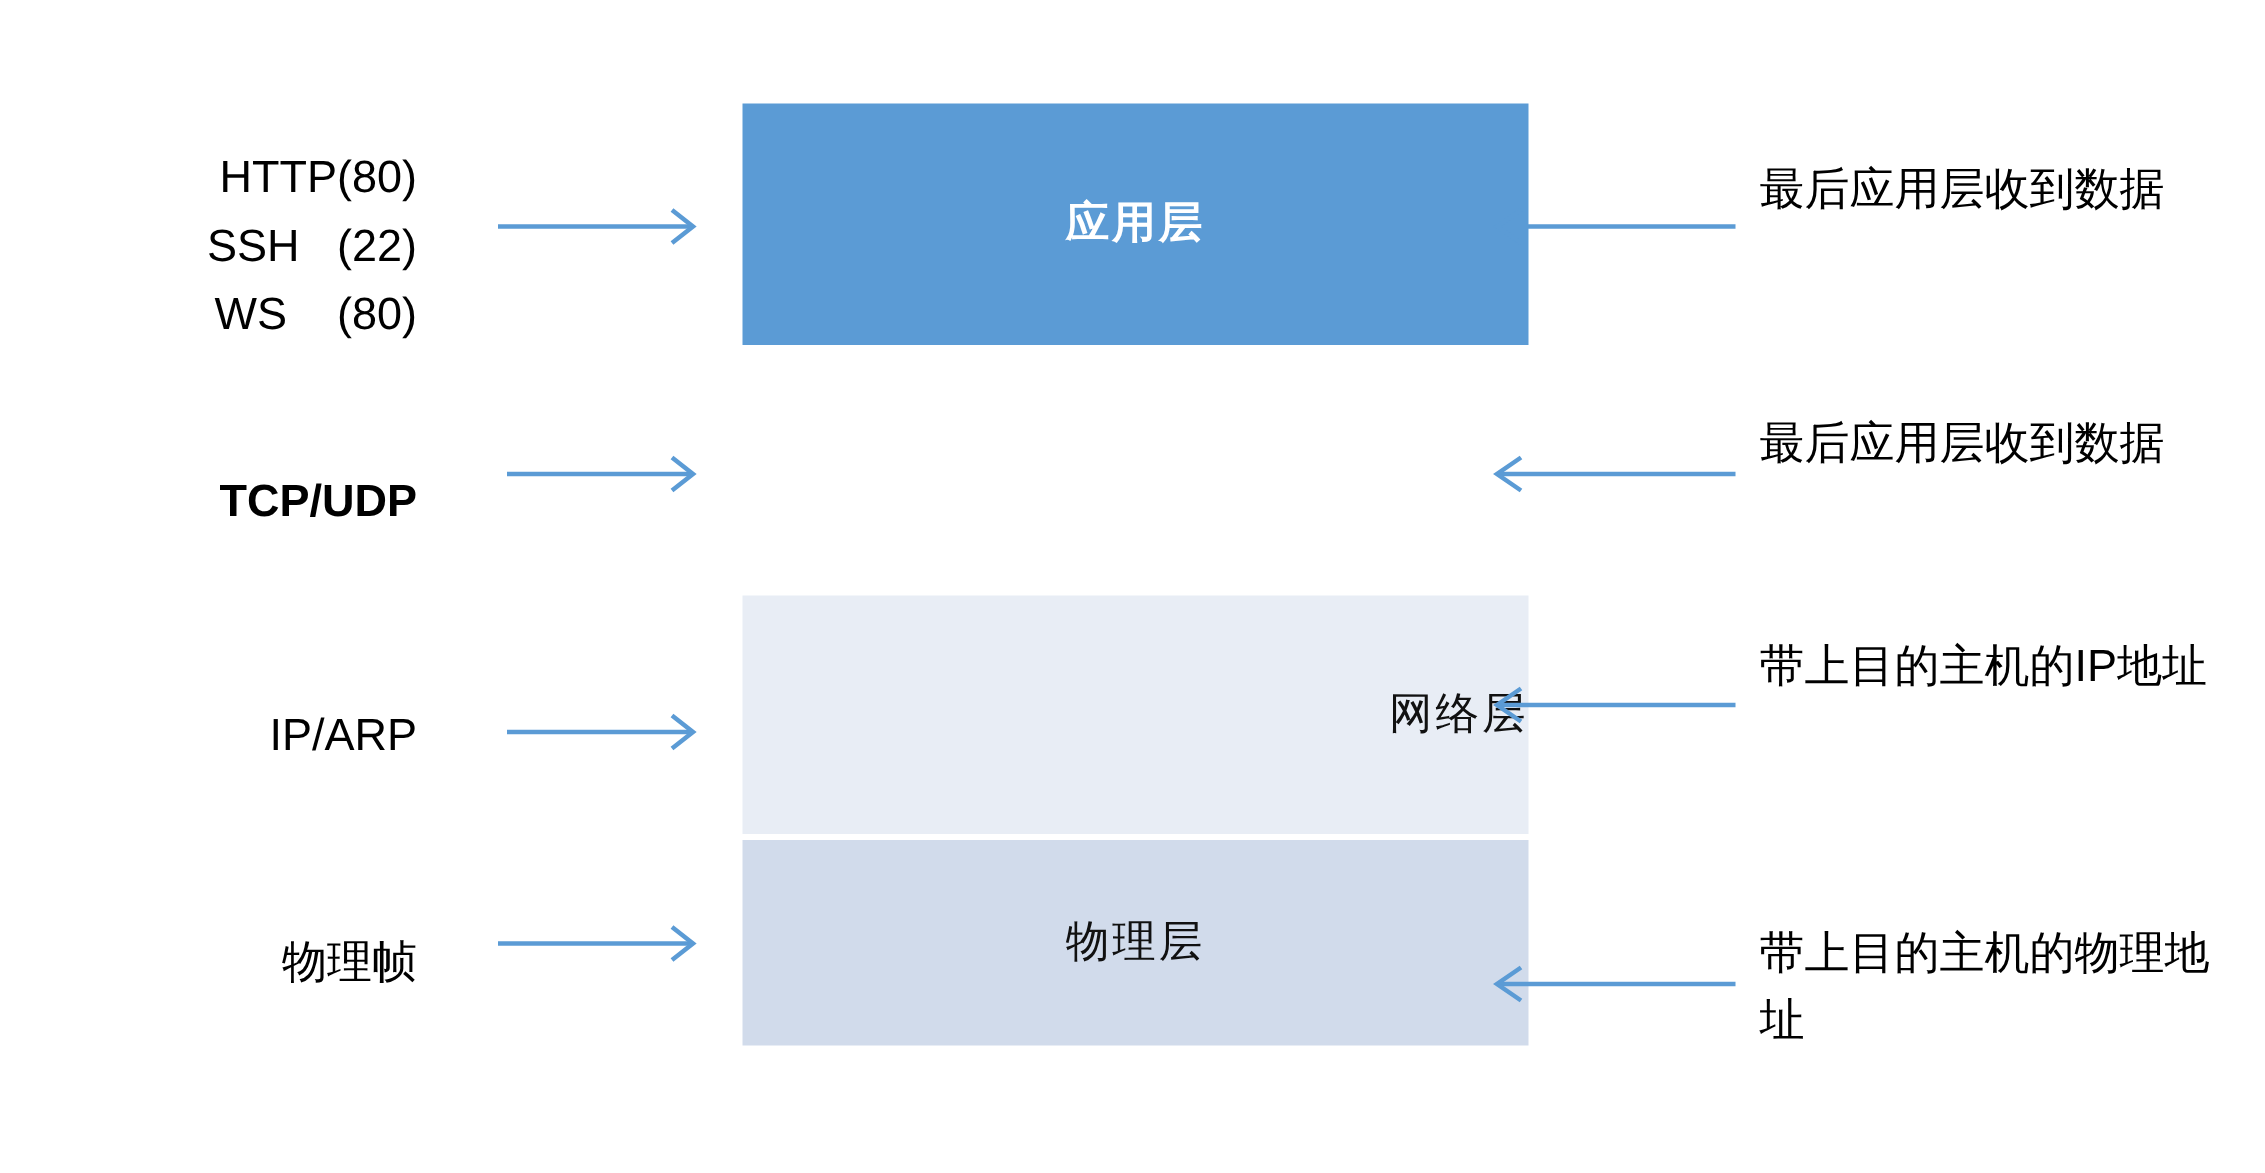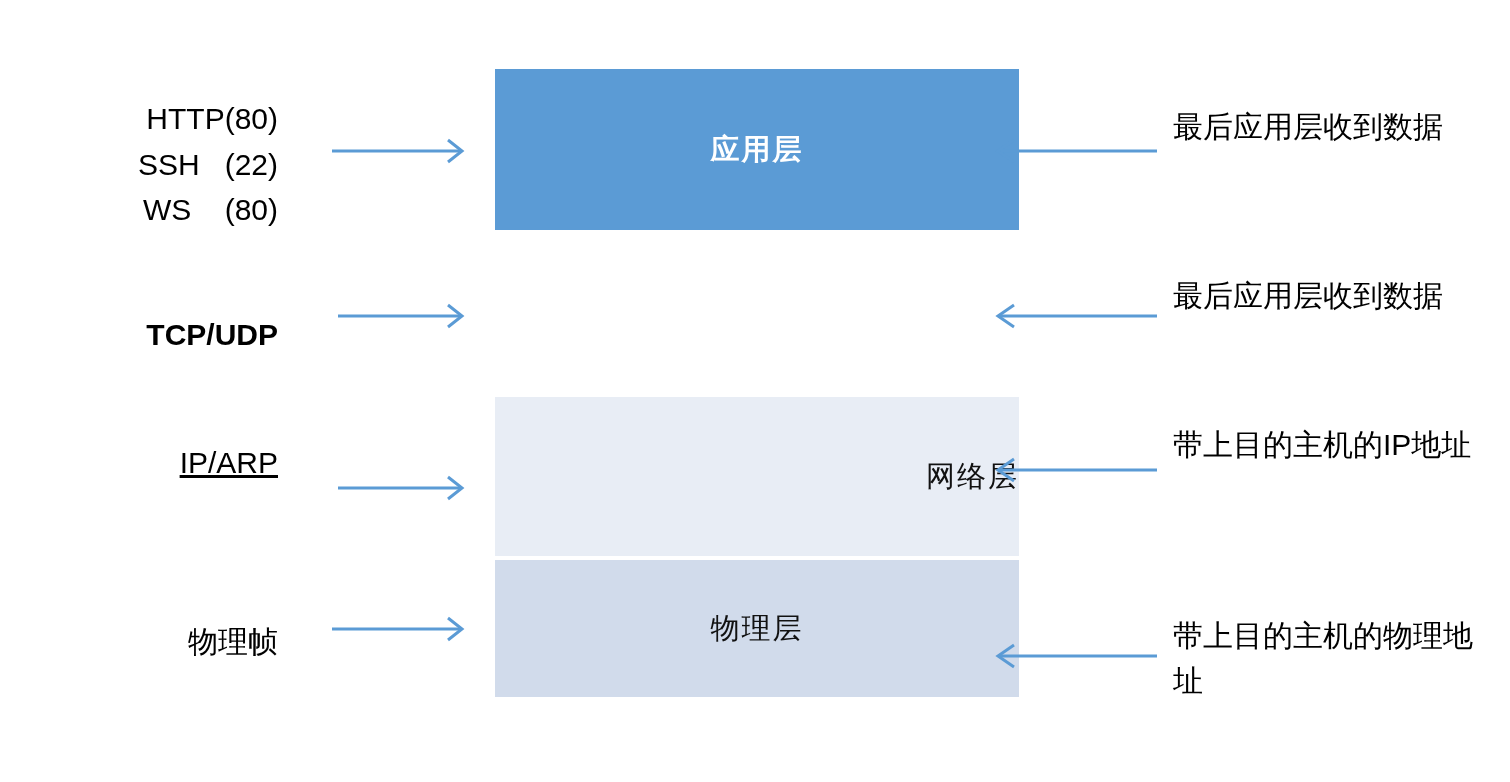--- a/index.html
+++ b/index.html
@@ -54,21 +54,21 @@
     position: absolute;
     right: 1232px; 
     text-align: right;
     color: #000000;
     font-size: 30px;
     line-height: 1.52;
     white-space: pre;
   }
   #left-label-0 { top: 80px; margin-top: 16px;  }
   #left-label-1 { top: 312px; font-weight: bold; }
-  #left-label-2 { top: 440px; text-decoration: underline; }
+  #left-label-2 { top: 468px; }
   #left-label-3 { top: 619px; }
 
   
   .right-note {
     position: absolute;
     left: 1173px;
     width: 320px;
     color: #000000;
     font-size: 30px;
     line-height: 1.5;

